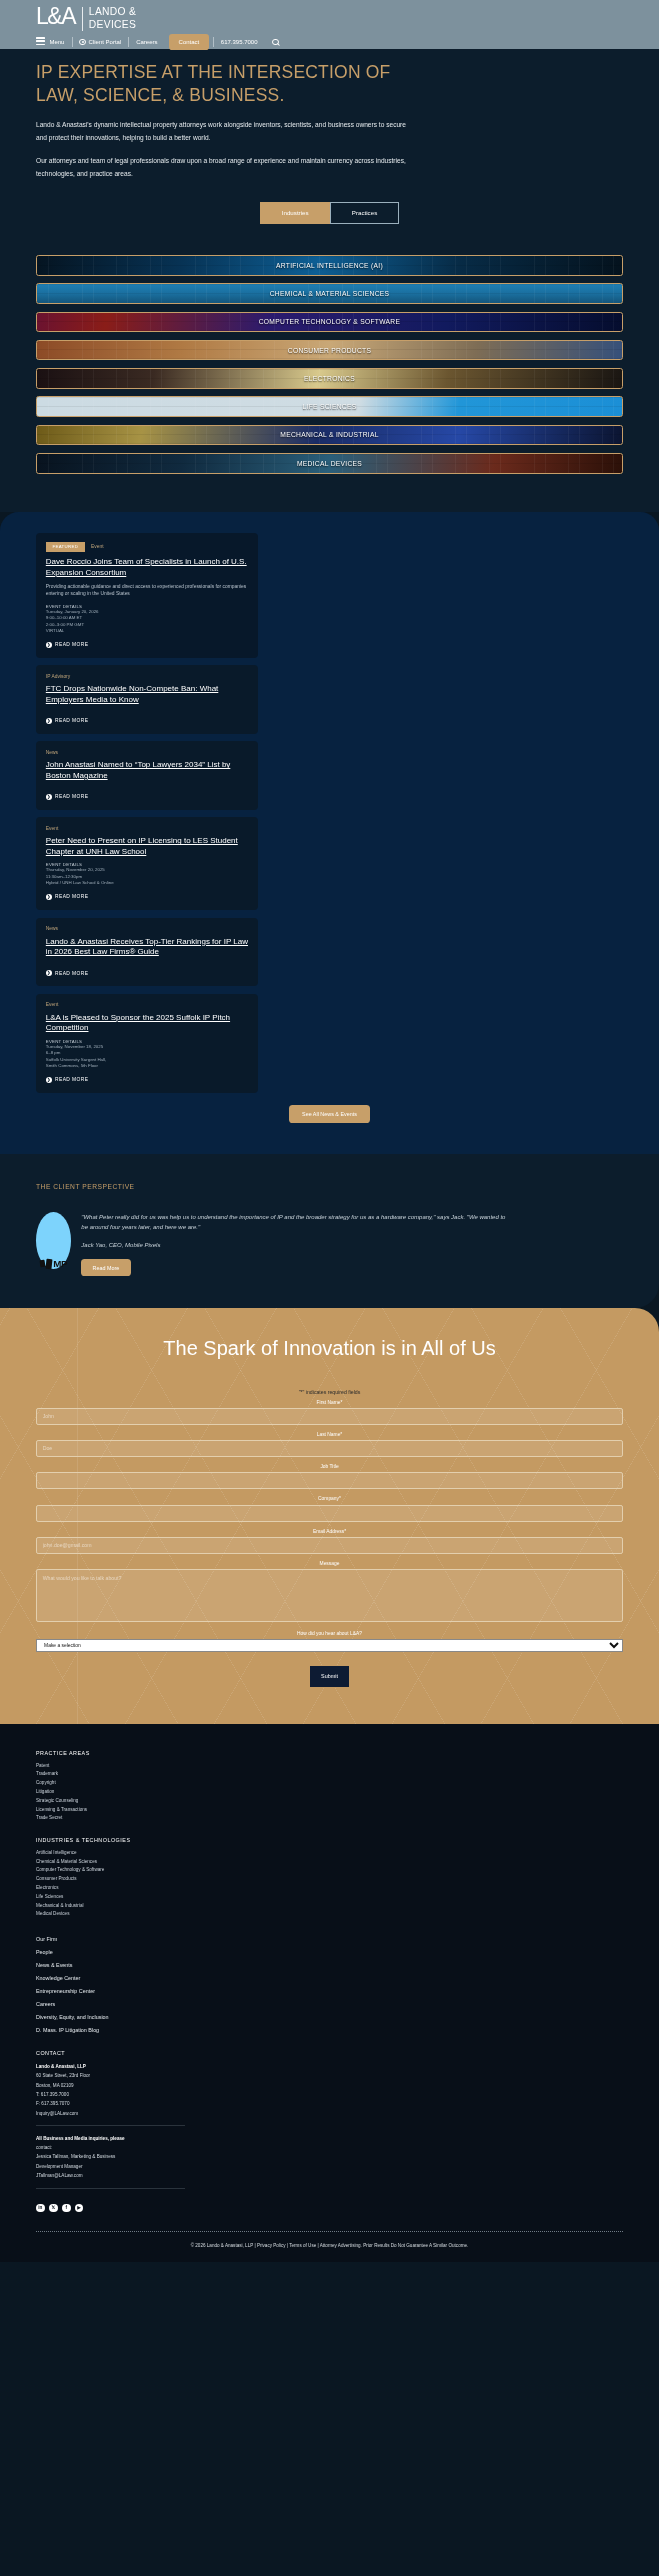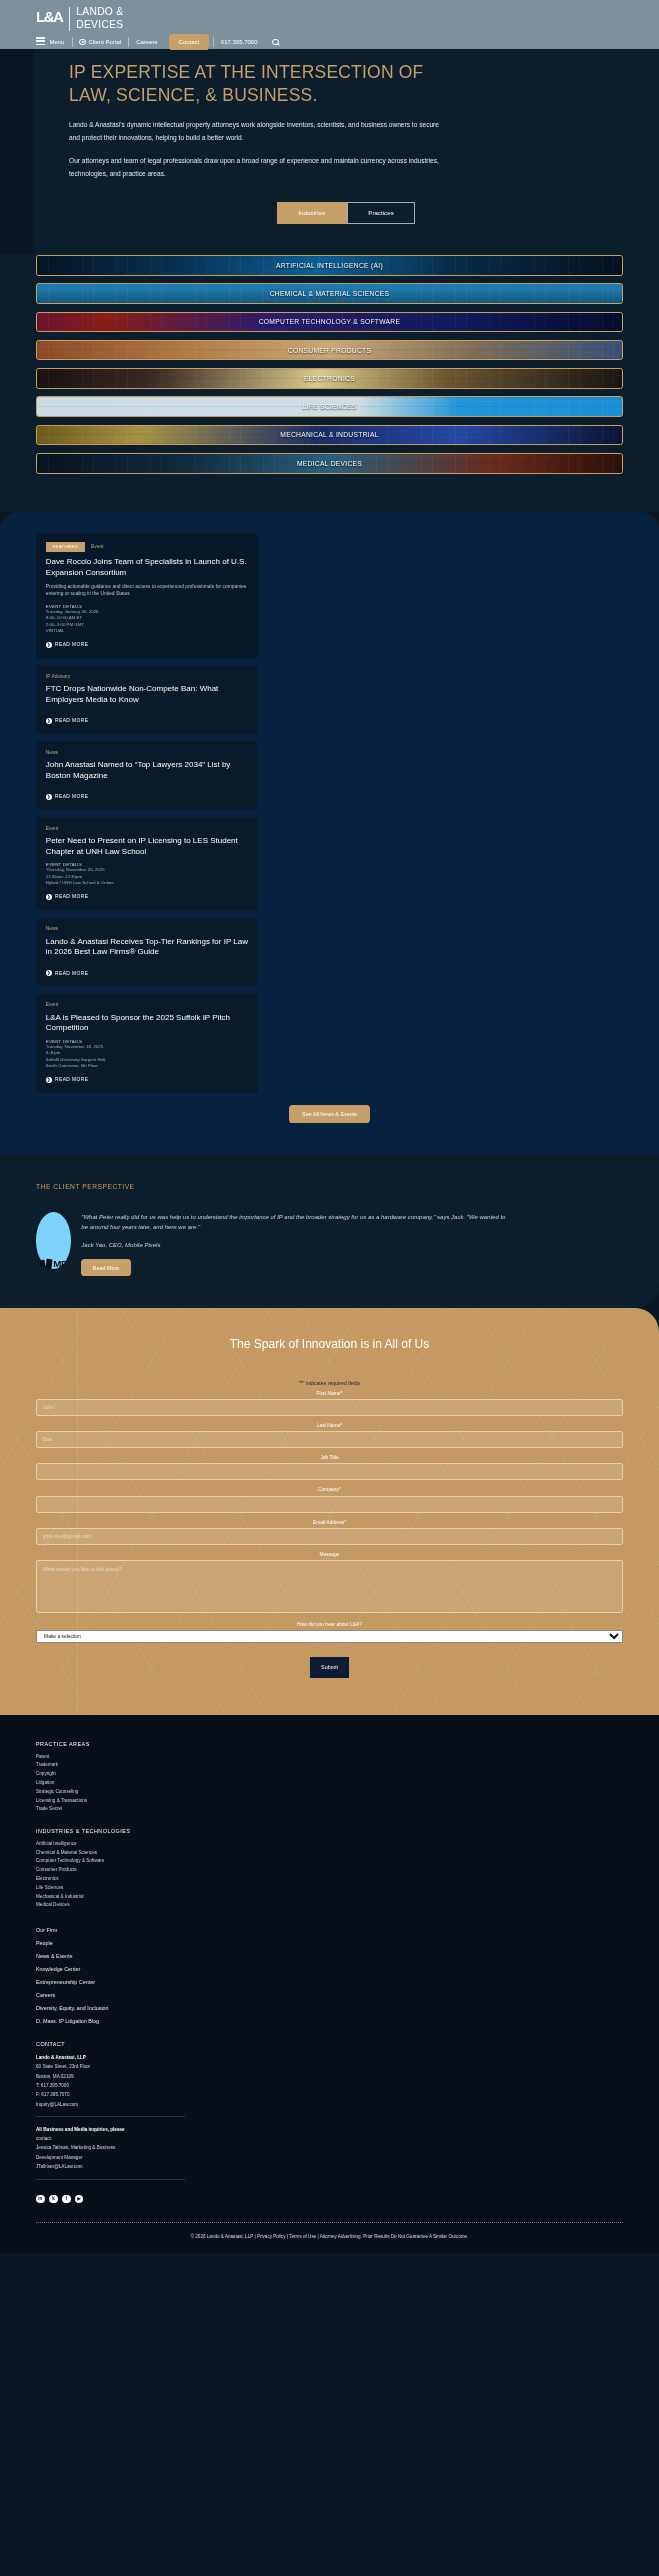--- a/index.html
+++ b/index.html
@@ -13,22 +13,22 @@
 
   
   .header {
     height: 49px;
     background: #7d919d;
     position: relative;
     padding: 0 0 0 36px;
   }
   .logo-row { display: flex; align-items: flex-start; padding-top: 5.7px; }
   .logo-mark {
-    font-size: 15px;
-    font-weight: 700;
+    font-size: 23px;
+    font-weight: 400;
     letter-spacing: -1.5px;
     line-height: 21.6px;
     color: #fff;
     font-family: "Liberation Sans", sans-serif;
   }
   .logo-divider {
     width: 0.5px; background: #e7ebee; height: 24px;
     margin: 1px 6.7px 0 6.7px;
   }
   .logo-words {
@@ -61,21 +61,21 @@
   .search-icon {
     width: 6.7px; height: 6.7px; border: 0.8px solid #fff; border-radius: 50%;
     position: relative; margin-left: 7.2px; cursor: pointer;
   }
   .search-icon::after {
     content: ""; position: absolute; width: 0.8px; height: 3.1px; background: #fff;
     transform: rotate(-45deg); right: -1px; bottom: -2.1px;
   }
 
   
-  .hero { background: #0c1d2c; padding: 12.4px 36px 30px 36px; margin-left: 33px; }
+  .hero { background: #0c1d2c; padding: 12.4px 36px 30px 36px; }
   .hero h1 {
     color: #c79f69; font-size: 17.5px; line-height: 23px; font-weight: 400;
     letter-spacing: 0.2px; max-width: 392px;
   }
   .hero p {
     color: #e6ebee; font-size: 6.6px; line-height: 13px; margin-top: 10.3px;
     max-width: 371px; font-weight: 300;
   }
   .hero-btns { display: flex; justify-content: center; gap: 0; margin-top: 21.6px; }
   .btn-filled {
@@ -124,21 +124,21 @@
     background: #091a2a; border-radius: 4.1px; width: 222px;
     padding: 8.8px 9.8px 9.8px 9.8px; margin-bottom: 7.7px;
   }
   .card-featured { background: #07182a; }
   .tag-row { display: flex; align-items: center; gap: 6.2px; margin-bottom: 5.2px; }
   .tag-featured {
     background: #c79f69; color: #fff; font-size: 4.4px; letter-spacing: 0.3px;
     padding: 2.6px 6.7px;
   }
   .tag-type { color: #c0a57b; font-size: 4.9px; }
-  .card h3 { font-size: 8px; line-height: 10.8px; font-weight: 400; color: #fff; margin-bottom: 4.6px; }
+  .card h3 { font-size: 8px; line-height: 10.8px; font-weight: 400; color: #fff; margin-bottom: 4.6px; text-decoration: underline; }
   .card-desc { color: #b7c2cc; font-size: 4.9px; line-height: 7.2px; margin-bottom: 6.2px; }
   .ev-label { color: #c3ccd4; font-size: 4.4px; letter-spacing: 0.2px; }
   .ev-line { color: #9fadb9; font-size: 4.4px; line-height: 6.4px; }
   .read-more {
     display: inline-flex; align-items: center; gap: 3.1px; margin-top: 7.2px;
     color: #fff; font-size: 4.9px; letter-spacing: 0.4px; cursor: pointer;
   }
   .rm-circle {
     width: 6.2px; height: 6.2px; border-radius: 50%; background: #fff; color: #091a2a;
     display: inline-flex; align-items: center; justify-content: center;
@@ -177,21 +177,21 @@
   }
   .form-bg {
     position: absolute; inset: 0;
     background-image:
       repeating-linear-gradient(60deg, rgba(255,255,255,.13) 0 0.5px, transparent 0.5px 77px),
       repeating-linear-gradient(-60deg, rgba(255,255,255,.13) 0 0.5px, transparent 0.5px 77px),
       repeating-linear-gradient(90deg, rgba(255,255,255,.10) 0 0.5px, transparent 0.5px 77px);
     pointer-events: none;
   }
   .formsec-inner { position: relative; z-index: 2; }
-  .formsec h2 { text-align: center; font-size: 12px; font-weight: 400; color: #fff; margin-bottom: 29px; }
+  .formsec h2 { text-align: center; font-size: 20px; font-weight: 400; color: #fff; margin-bottom: 29px; }
   .req-note { text-align: center; font-size: 5.2px; color: #2c2c2c; margin-bottom: 4.1px; }
   .field { margin-bottom: 7.2px; }
   .field label {
     display: block; text-align: center; font-size: 4.9px; color: #fff; margin-bottom: 3.1px;
   }
   .field input, .field textarea {
     width: 100%; background: rgba(255,255,255,.10); border: 0.5px solid #e3cfae;
     border-radius: 2.1px; height: 17px; padding: 0 5.7px; color: #fff; font-size: 5.2px;
     font-family: "Liberation Sans", sans-serif;
   }

